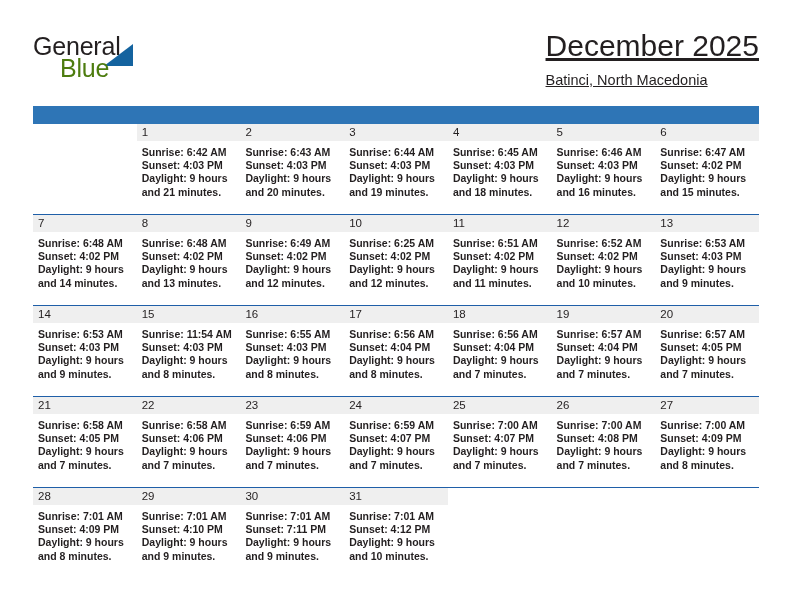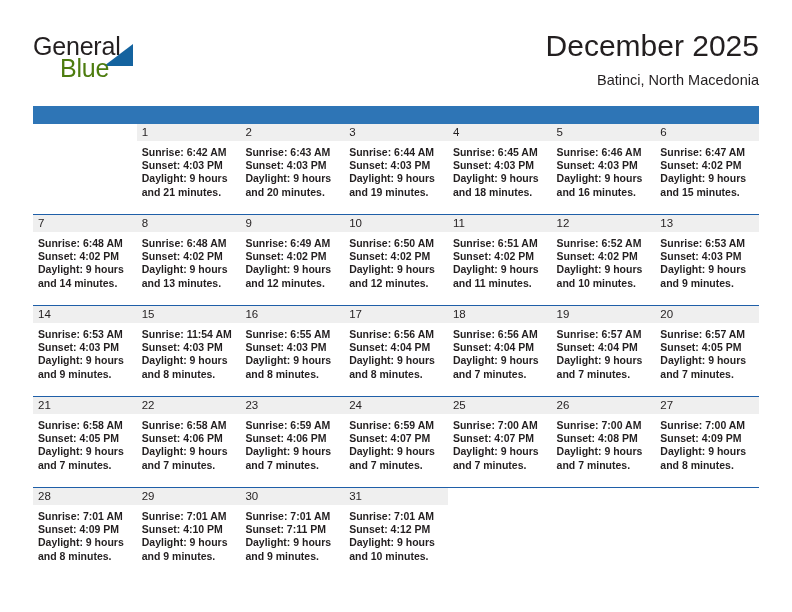--- a/index.html
+++ b/index.html
@@ -64,21 +64,21 @@
     width: 0;
     height: 0;
     border-left: 29px solid transparent;
     border-bottom: 22px solid #14639f;
   }
 
   .title-block {
     position: absolute;
     right: 0;
     top: 0;
-    text-align: right;
+    text-decoration: underline;
   }
   .cal-title {
     font-size: 30px;
     font-weight: normal;
     color: #231f20;
     line-height: 36px;
     white-space: nowrap;
   }
   .cal-subtitle {
     font-size: 14.5px;
@@ -273,21 +273,21 @@
             <div class="day-body">
               <div>Sunrise: 6:49 AM</div>
               <div>Sunset: 4:02 PM</div>
               <div>Daylight: 9 hours</div>
               <div>and 12 minutes.</div>
             </div>
           </div>
           <div class="day-cell">
             <div class="day-number-band">10</div>
             <div class="day-body">
-              <div>Sunrise: 6:50 AM</div>
+              <div>Sunrise: 6:25 AM</div>
               <div>Sunset: 4:02 PM</div>
               <div>Daylight: 9 hours</div>
               <div>and 12 minutes.</div>
             </div>
           </div>
           <div class="day-cell">
             <div class="day-number-band">11</div>
             <div class="day-body">
               <div>Sunrise: 6:51 AM</div>
               <div>Sunset: 4:02 PM</div>

